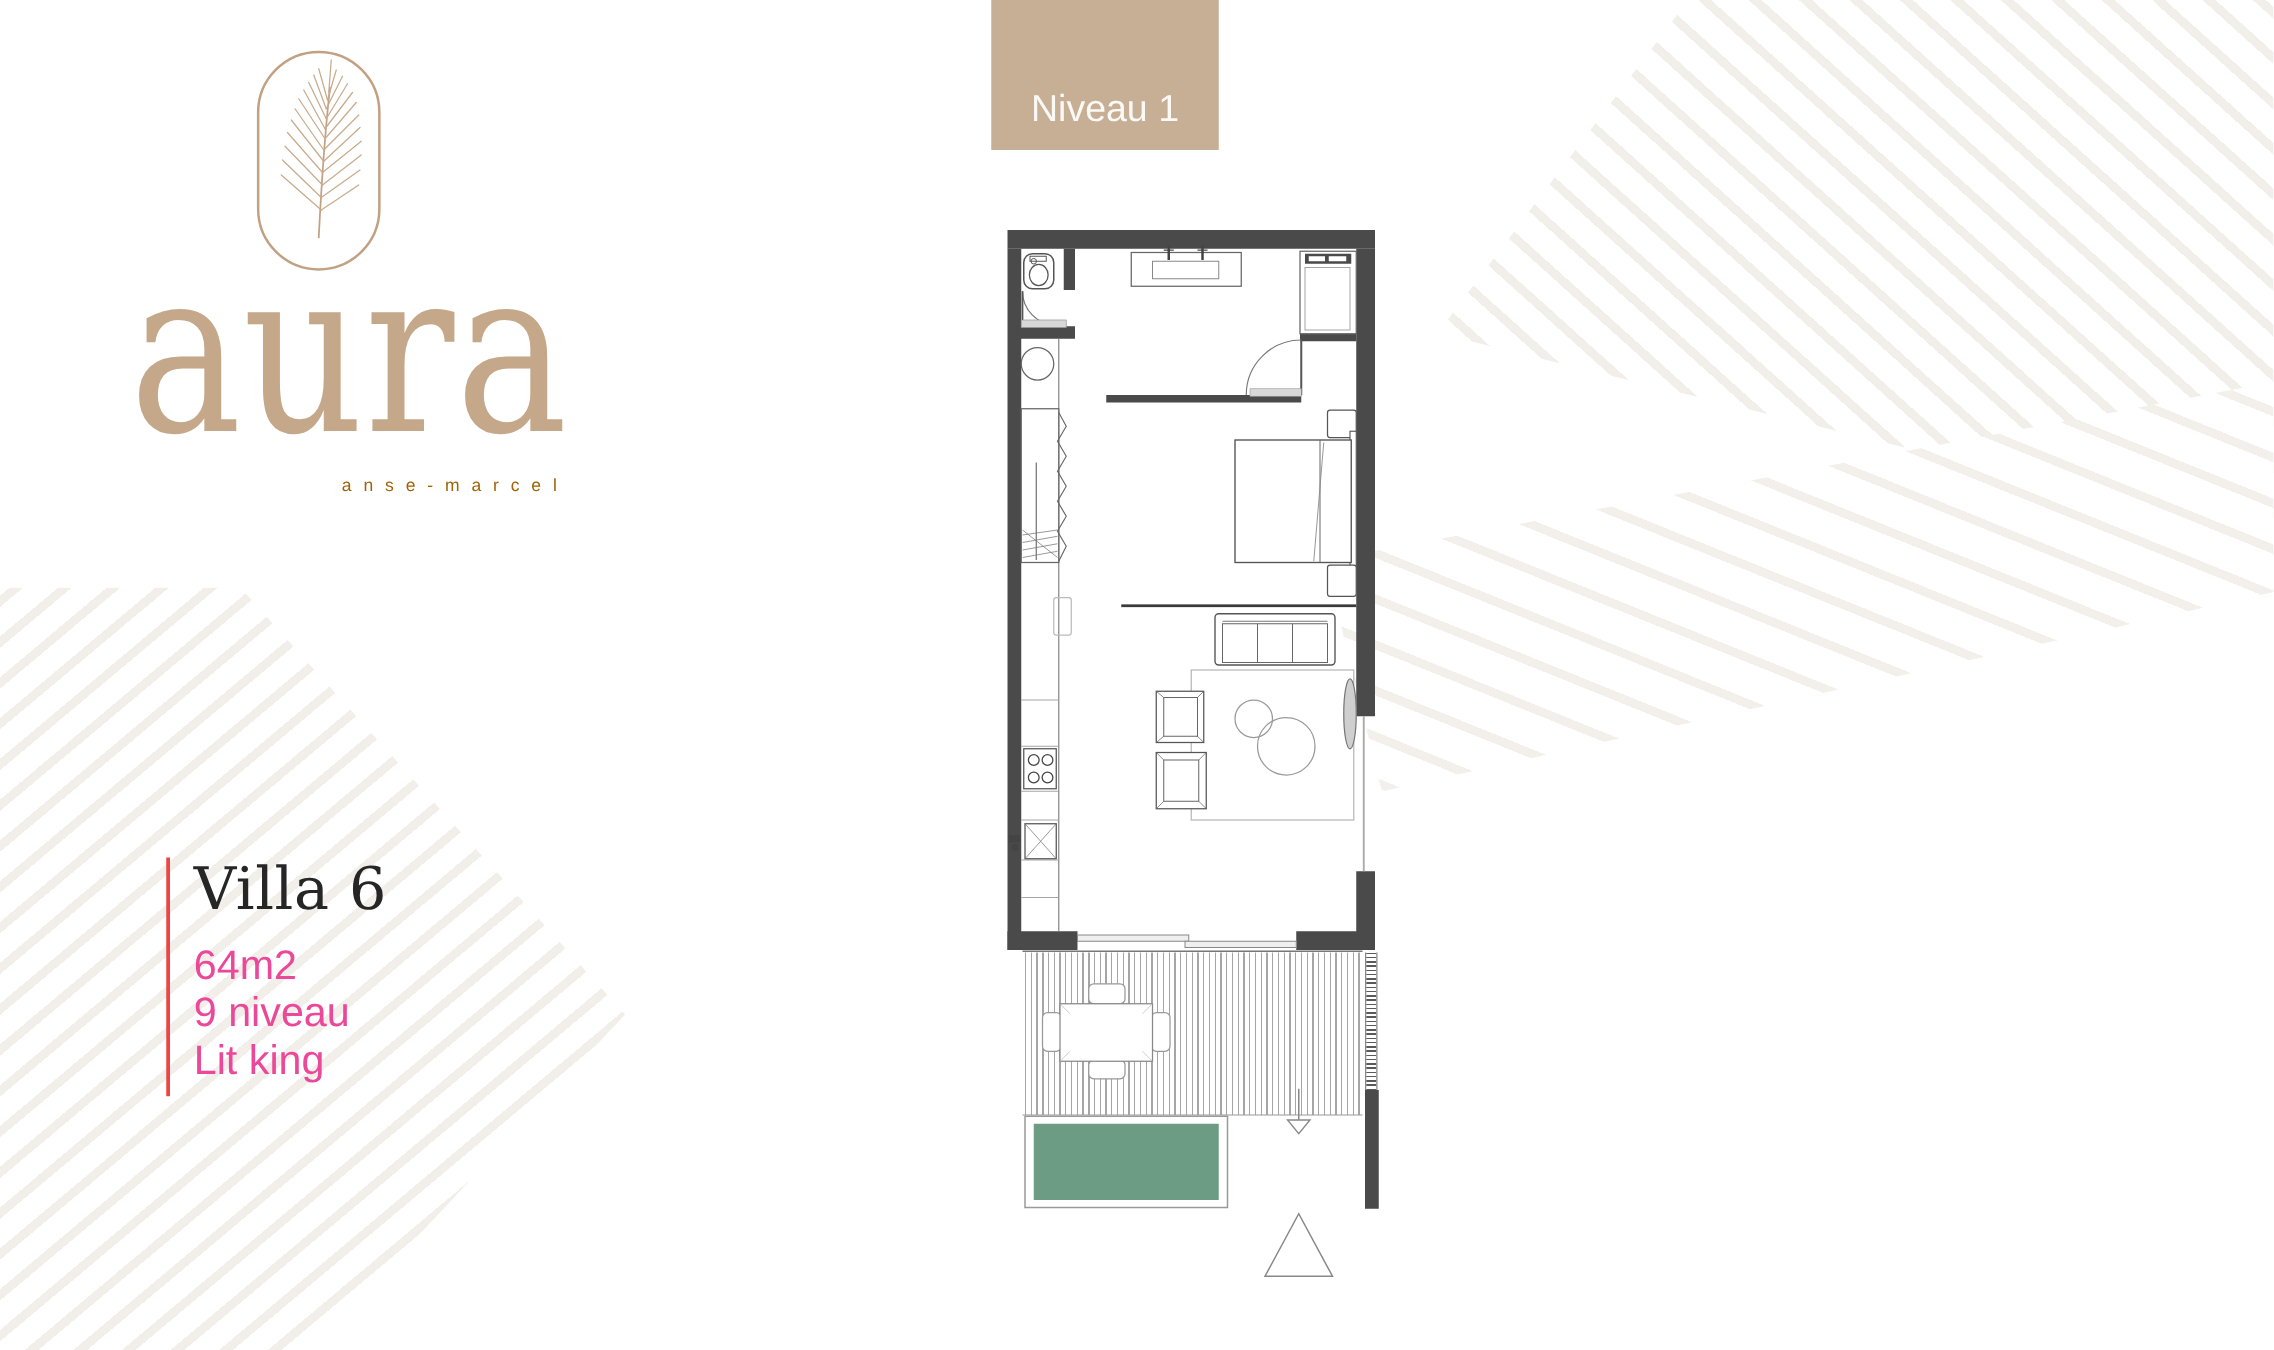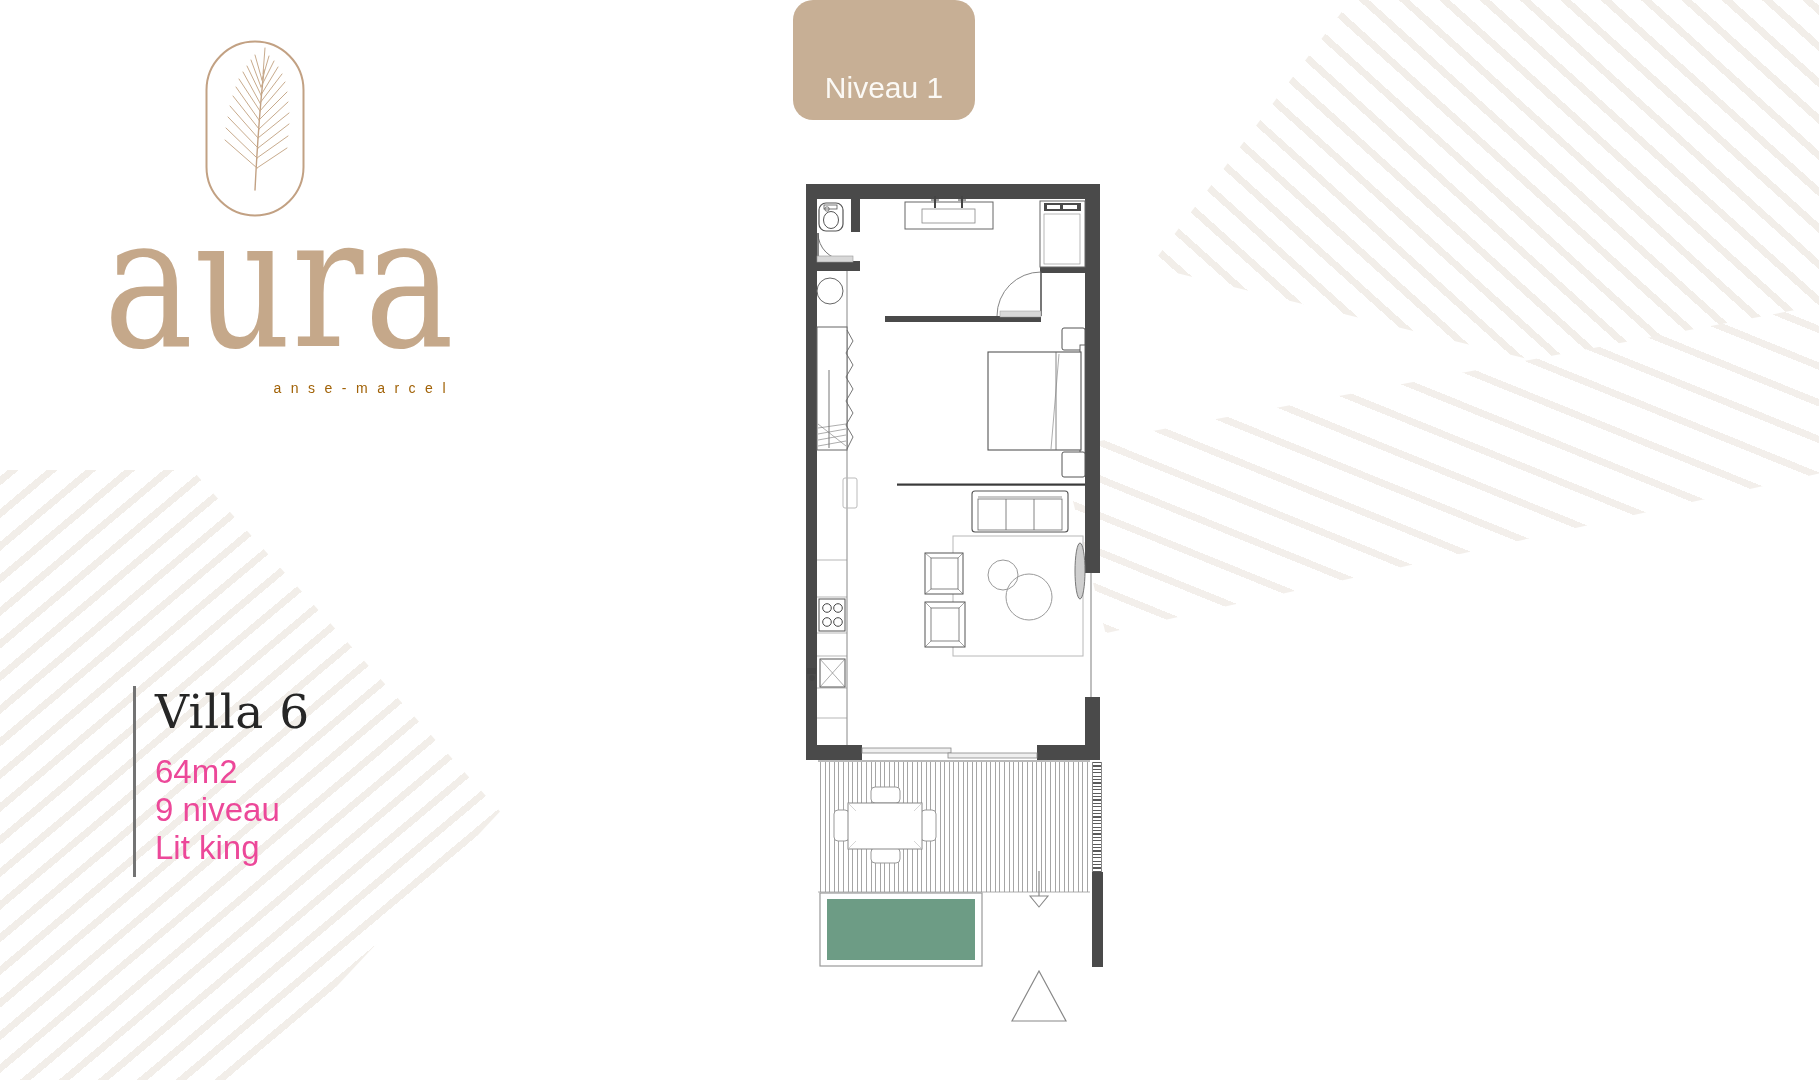--- a/index.html
+++ b/index.html
@@ -21,24 +21,24 @@
   
   .logo-block{position:absolute;left:55px;top:40px;width:400px;text-align:right;}
   .logo-oval{display:block;margin:0 auto;}
   .brand-name{margin-top:18px;font-family:"DejaVu Serif", serif;font-size:150px;line-height:0.82;
     color:#c5a88a;transform:scaleY(1.22);transform-origin:50% 100%;letter-spacing:1px;}
   .brand-sub{margin-top:22px;font-size:14px;letter-spacing:9.5px;color:#a16207;}
 
   
   .level-tab{position:absolute;left:793px;top:0;width:182px;height:120px;background:#c7af95;
     color:#fbf9f5;font-size:30px;display:flex;align-items:flex-end;justify-content:center;
-    padding-bottom:15px;box-sizing:border-box;cursor:pointer;border-radius:20px;}
-
-  
-  .villa-info{position:absolute;left:133px;top:686px;border-left:3px solid #737373;
+    padding-bottom:15px;box-sizing:border-box;cursor:pointer;}
+
+  
+  .villa-info{position:absolute;left:133px;top:686px;border-left:3px solid #ef4444;
     padding:2px 0 10px 19px;}
   .villa-title{font-family:"DejaVu Serif", serif;font-size:47px;color:#262626;line-height:1.0;
     margin:0 0 18px 0;letter-spacing:0.5px;}
   .villa-detail{font-size:33px;color:#ec4899;line-height:38px;}
 
   
   .deck-stripes{position:absolute;left:820px;top:762px;width:270px;height:130px;
     background:repeating-linear-gradient(90deg,rgba(92,92,92,.55) 0 1px,transparent 1px 4.6px);}
   .side-hatch{position:absolute;left:1092px;top:762px;width:10px;height:110px;
     border-left:1px solid #888;border-right:1px solid #888;box-sizing:border-box;

